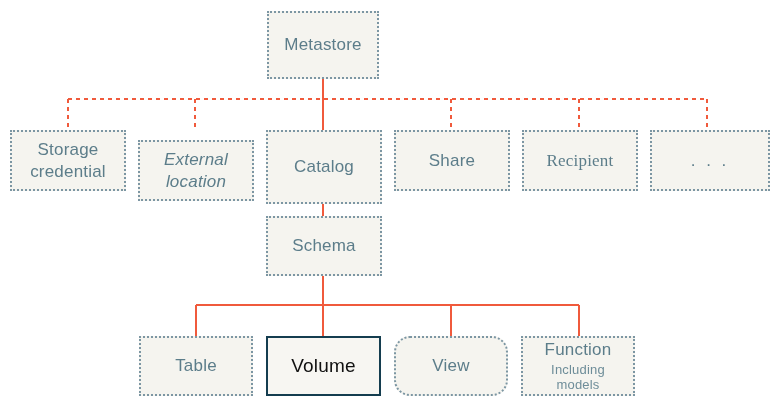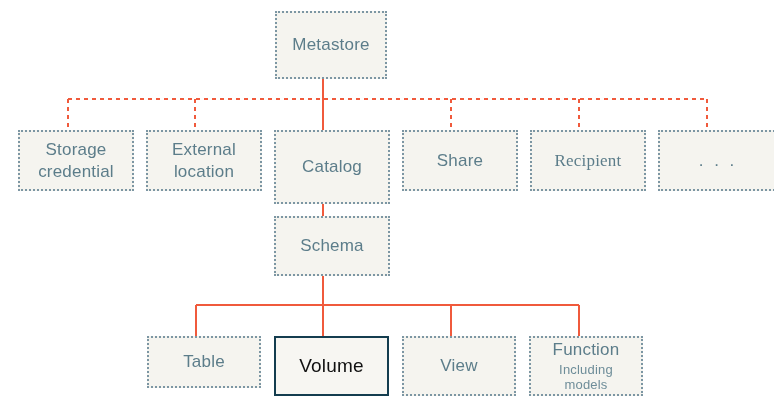--- a/index.html
+++ b/index.html
@@ -31,21 +31,20 @@
     border: 2px dotted #7C96A3;
     display: flex;
     flex-direction: column;
     align-items: center;
     justify-content: center;
     text-align: center;
     color: #5C7D8A;
     font-size: 17px;
     line-height: 1.25;
     letter-spacing: .2px;
-    margin-left: 8px;
   }
   .node .label {
     display: block;
     white-space: pre-line;
   }
   .node .sub {
     display: block;
     font-size: 13px;
     line-height: 1.2;
     color: #6E8D99;
@@ -95,21 +94,21 @@
 
   <div class="node" style="left:267px; top:11px; width:112px; height:68px;">
     <span class="label">Metastore</span>
   </div>
 
   <div class="node" style="left:10px; top:130px; width:116px; height:61px;">
     <span class="label">Storage
 credential</span>
   </div>
 
-  <div class="node" style="left:138px; top:130px; width:116px; height:61px;">
+  <div class="node" style="left:138px; top:140px; width:116px; height:61px;font-style:italic;">
     <span class="label">External
 location</span>
   </div>
 
   <div class="node" style="left:266px; top:130px; width:116px; height:74px;">
     <span class="label">Catalog</span>
   </div>
 
   <div class="node" style="left:394px; top:130px; width:116px; height:61px;">
     <span class="label">Share</span>
@@ -120,29 +119,29 @@
   </div>
 
   <div class="node is-ellipsis" style="left:650px; top:130px; width:120px; height:61px;">
     <span class="label">. . .</span>
   </div>
 
   <div class="node" style="left:266px; top:216px; width:116px; height:60px;">
     <span class="label">Schema</span>
   </div>
 
-  <div class="node" style="left:139px; top:336px; width:114px; height:52px;">
+  <div class="node" style="left:139px; top:336px; width:114px; height:60px;">
     <span class="label">Table</span>
   </div>
 
   <div class="node is-highlight" style="left:266px; top:336px; width:115px; height:60px;">
     <span class="label">Volume</span>
   </div>
 
-  <div class="node" style="left:394px; top:336px; width:114px; height:60px;">
+  <div class="node" style="left:394px; top:336px; width:114px; height:60px;border-radius:16px;">
     <span class="label">View</span>
   </div>
 
   <div class="node" style="left:521px; top:336px; width:114px; height:60px;">
     <span class="label">Function</span>
     <span class="sub">Including
 models</span>
   </div>
 
 </div>

